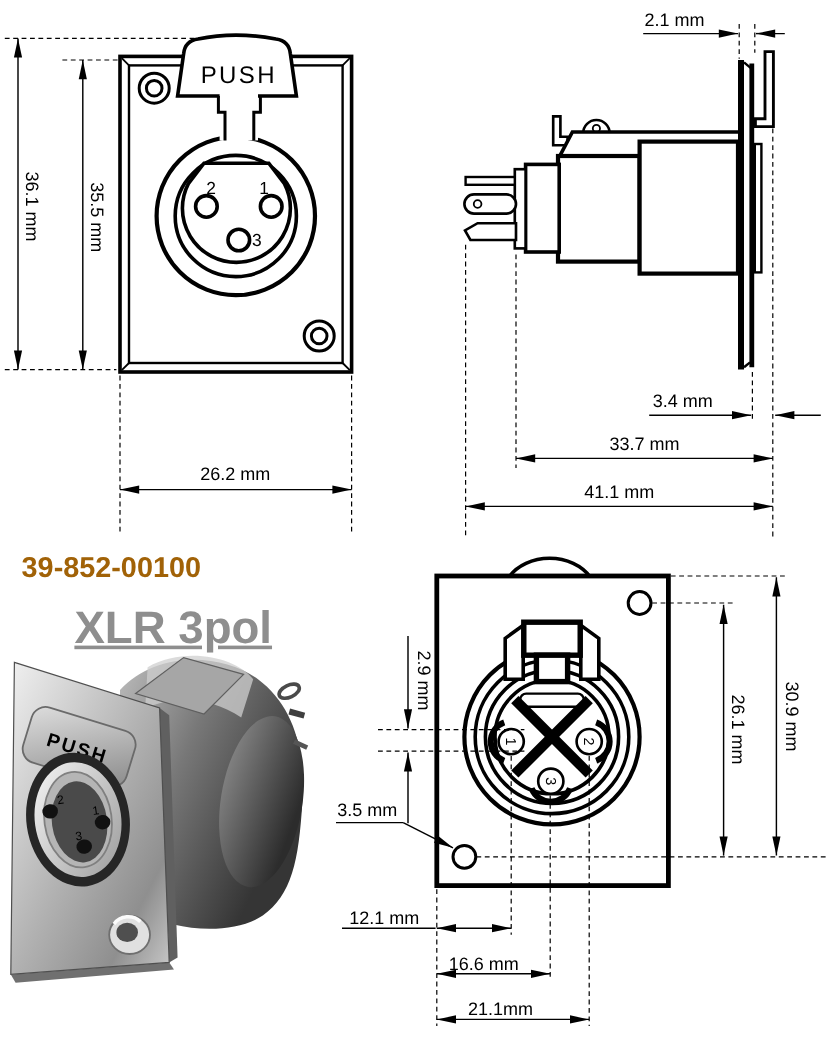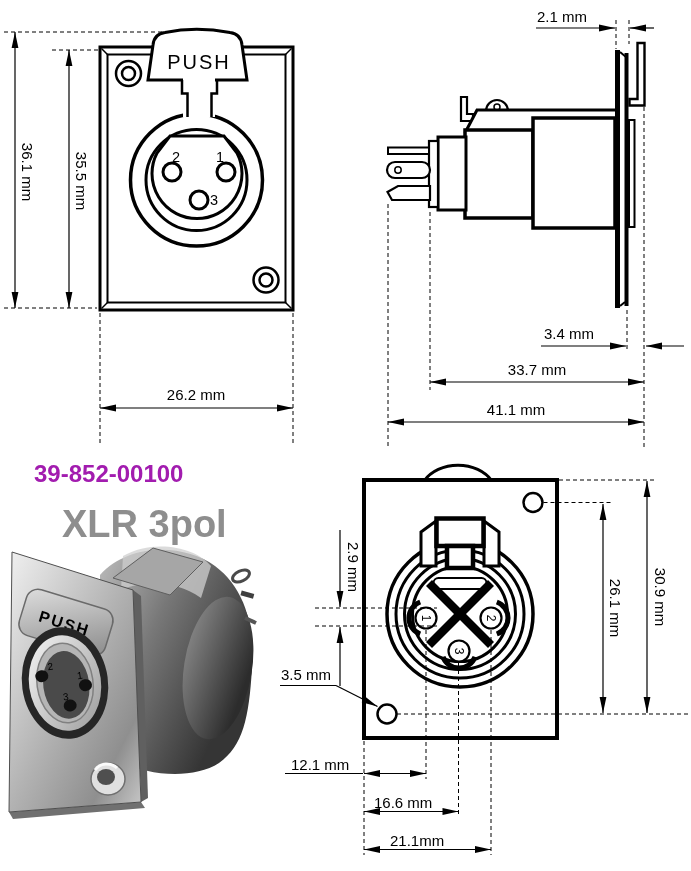--- a/index.html
+++ b/index.html
@@ -7,22 +7,22 @@
           font-family:"Liberation Sans", sans-serif;}
   .abs{position:absolute;}
   svg text{font-family:"Liberation Sans", sans-serif;fill:#000;}
   text.dim-label{font-size:15px;}
   text.pin-label{font-size:14.5px;}
   text.term-label{font-size:12px;}
   text.push-label{font-size:20px;letter-spacing:2px;}
   .dash{stroke:#000;stroke-width:1;stroke-dasharray:4 3;fill:none;}
   .dim{stroke:#000;stroke-width:1.2;fill:none;}
   .ln{stroke:#000;fill:#fff;}
-  #part-number{position:absolute;left:34px;top:460px;font-size:24px;font-weight:bold;color:#a21caf;}
-  #product-name{position:absolute;left:62px;top:503px;font-size:38px;font-weight:bold;color:#8e8e8e;}
+  #part-number{position:absolute;left:18px;top:460px;font-size:24px;font-weight:bold;color:#a16207;}
+  #product-name{position:absolute;left:62px;top:503px;font-size:38px;font-weight:bold;color:#8e8e8e;text-decoration:underline;}
 </style>
 </head>
 <body>
 
 <div id="canvas">
 
   <svg class="abs" style="left:0;top:0" width="345" height="450" viewBox="0 0 345 450">
     <defs>
       <marker id="arrF" markerUnits="userSpaceOnUse" markerWidth="18" markerHeight="10" refX="17" refY="5" orient="auto-start-reverse">
         <path d="M1,1.6 L17,5 L1,8.4 Z" fill="#000"></path>

